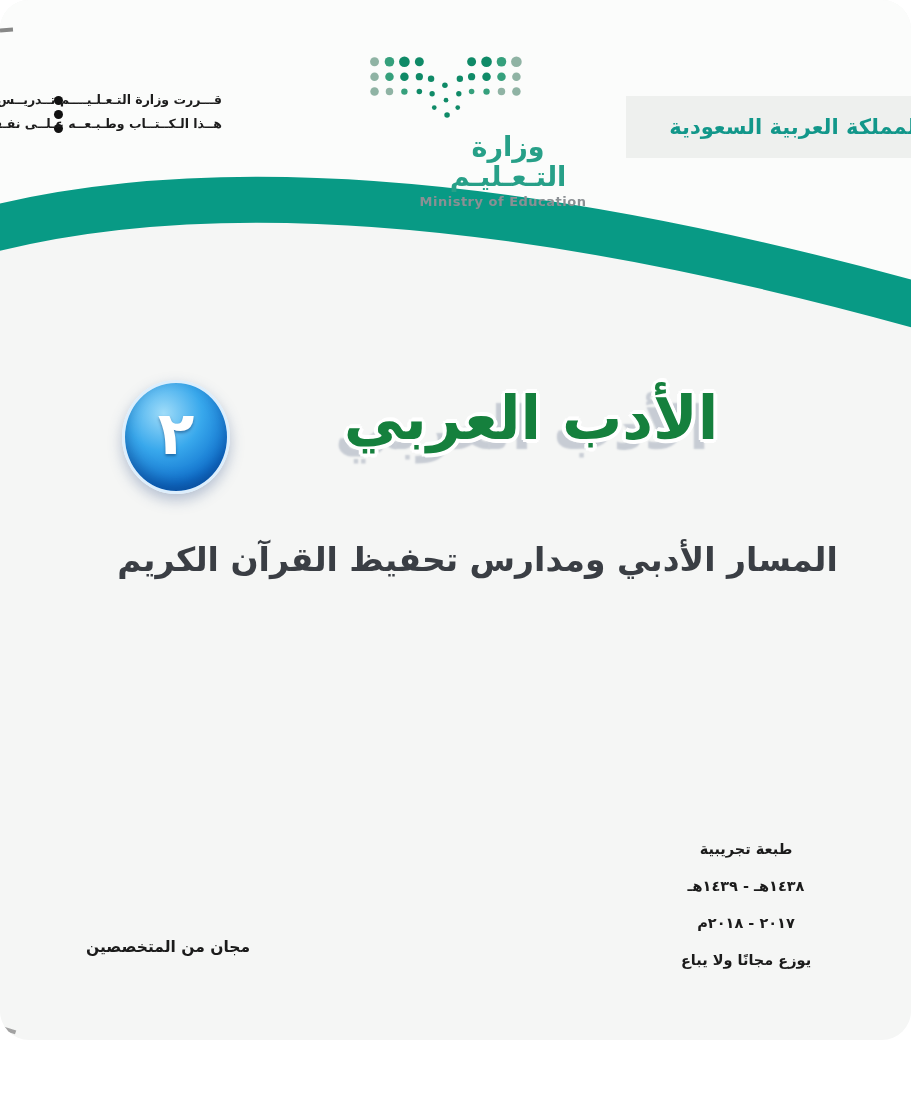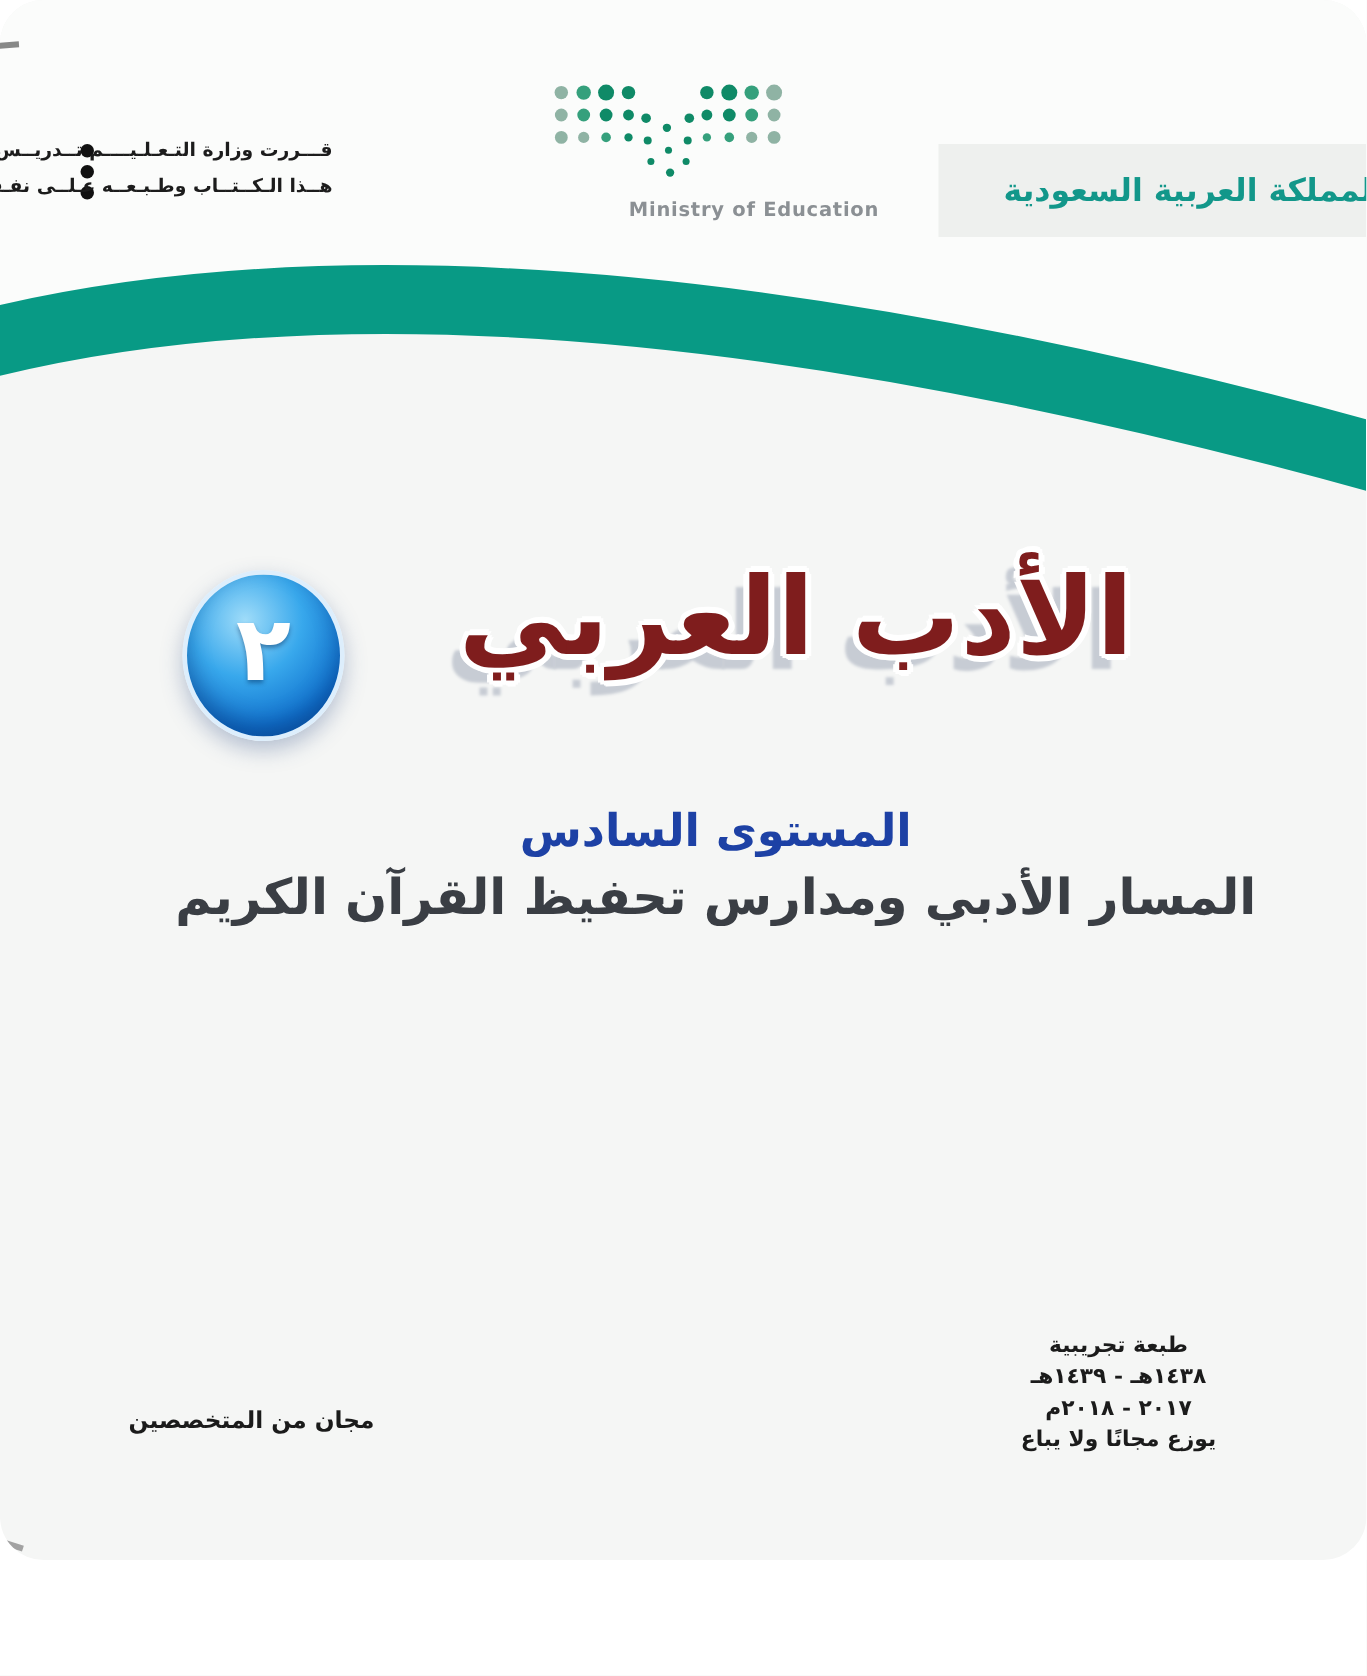--- a/index.html
+++ b/index.html
@@ -59,23 +59,23 @@
   .country-text { font-size:21px; font-weight:bold; color:#12978a; white-space:nowrap; }
 
   
   .corner-mark { position:absolute; background:#6a6a6a; z-index:5; }
   .corner-mark.tl { top:28px; left:0; width:13px; height:4px; transform:rotate(-4deg); opacity:0.8; }
   .corner-mark.bl { bottom:8px; left:0; width:16px; height:4px; transform:rotate(18deg); opacity:0.6; }
 
   
   .title-block { position:absolute; top:360px; left:0; width:911px; height:160px; z-index:3; }
   .main-title {
-    position:absolute; top:10px; right:100px; width:560px;
+    position:absolute; top:24px; right:100px; width:560px;
     text-align:center;
-    font-size:72px; font-weight:bold; color:#7f1d1d;
+    font-size:60px; font-weight:bold; color:#15803d;
     white-space:nowrap; line-height:1.15;
     text-shadow:
       3px 0 0 #fff, -3px 0 0 #fff, 0 3px 0 #fff, 0 -3px 0 #fff,
       2.5px 2.5px 0 #fff, -2.5px 2.5px 0 #fff, 2.5px -2.5px 0 #fff, -2.5px -2.5px 0 #fff,
       4px 1px 0 #fff, -4px 1px 0 #fff, 1px 4px 0 #fff, 1px -4px 0 #fff,
       -9px 10px 2px #c7ccd4;
   }
   .level-badge {
     position:absolute; top:20px; left:122px;
     width:108px; height:114px; border-radius:50%;
@@ -107,21 +107,21 @@
   .credits {
     position:absolute; bottom:78px; left:100px; width:150px;
     text-align:center; z-index:3;
   }
   .credits-line { font-size:15.5px; font-weight:bold; color:#1b1b1b; line-height:2.0; white-space:nowrap; }
 
   .edition {
     position:absolute; bottom:70px; right:85px; width:160px;
     text-align:center; z-index:3;
   }
-  .edition-line { font-size:14.5px; font-weight:bold; color:#1b1b1b; line-height:1.45; white-space:nowrap; }
+  .edition-line { font-size:14.5px; font-weight:bold; color:#1b1b1b; line-height:1.45; white-space:nowrap;margin-top:16px; }
 </style>
 </head>
 <body>
 
 <div class="page">
 
   <svg class="swoosh-svg" viewBox="0 0 911 420" xmlns="http://www.w3.org/2000/svg" aria-hidden="true">
     <path d="M -20 232 Q 330 140 935 310 L 935 -20 L -20 -20 Z" fill="#fbfcfb"></path>
     <path d="M -20 232 Q 330 140 935 310" fill="none" stroke="#089a85" stroke-width="46"></path>
   </svg>
@@ -173,37 +173,37 @@
           <circle cx="141" cy="11" r="5" fill="#8fb3a4"></circle>
         <circle cx="99" cy="25" r="3.4" fill="#0f8a67"></circle>
           <circle cx="113" cy="25" r="4" fill="#0f8a67"></circle>
           <circle cx="127" cy="25" r="4" fill="#35a07c"></circle>
           <circle cx="141" cy="25" r="4" fill="#8fb3a4"></circle>
         <circle cx="99" cy="39" r="2.6" fill="#35a07c"></circle>
           <circle cx="113" cy="39" r="3" fill="#35a07c"></circle>
           <circle cx="127" cy="39" r="3.5" fill="#8fb3a4"></circle>
           <circle cx="141" cy="39" r="4" fill="#8fb3a4"></circle>
       </svg>
+      <div class="logo-ar">وزارة التـعـليـم</div>
       <div class="logo-en">Ministry of Education</div>
     </div>
 
     <div class="country-plate">
       <span class="country-text">المملكة العربية السعودية</span>
     </div>
   </div>
 
   <div class="title-block">
     <div class="main-title">الأدب العربي</div>
     <div class="level-badge">
       <span class="level-badge-num">٢</span>
     </div>
   </div>
 
   <div class="subtitle-block">
-    <div class="sub-level">المستوى السادس</div>
     <div class="sub-track">المسار الأدبي ومدارس تحفيظ القرآن الكريم</div>
   </div>
 
   <div class="credits serif-ar">
     <div class="credits-line">مجان من المتخصصين</div>
   </div>
 
   <div class="edition serif-ar">
     <div class="edition-line">طبعة تجريبية</div>
     <div class="edition-line">١٤٣٨هـ - ١٤٣٩هـ</div>

